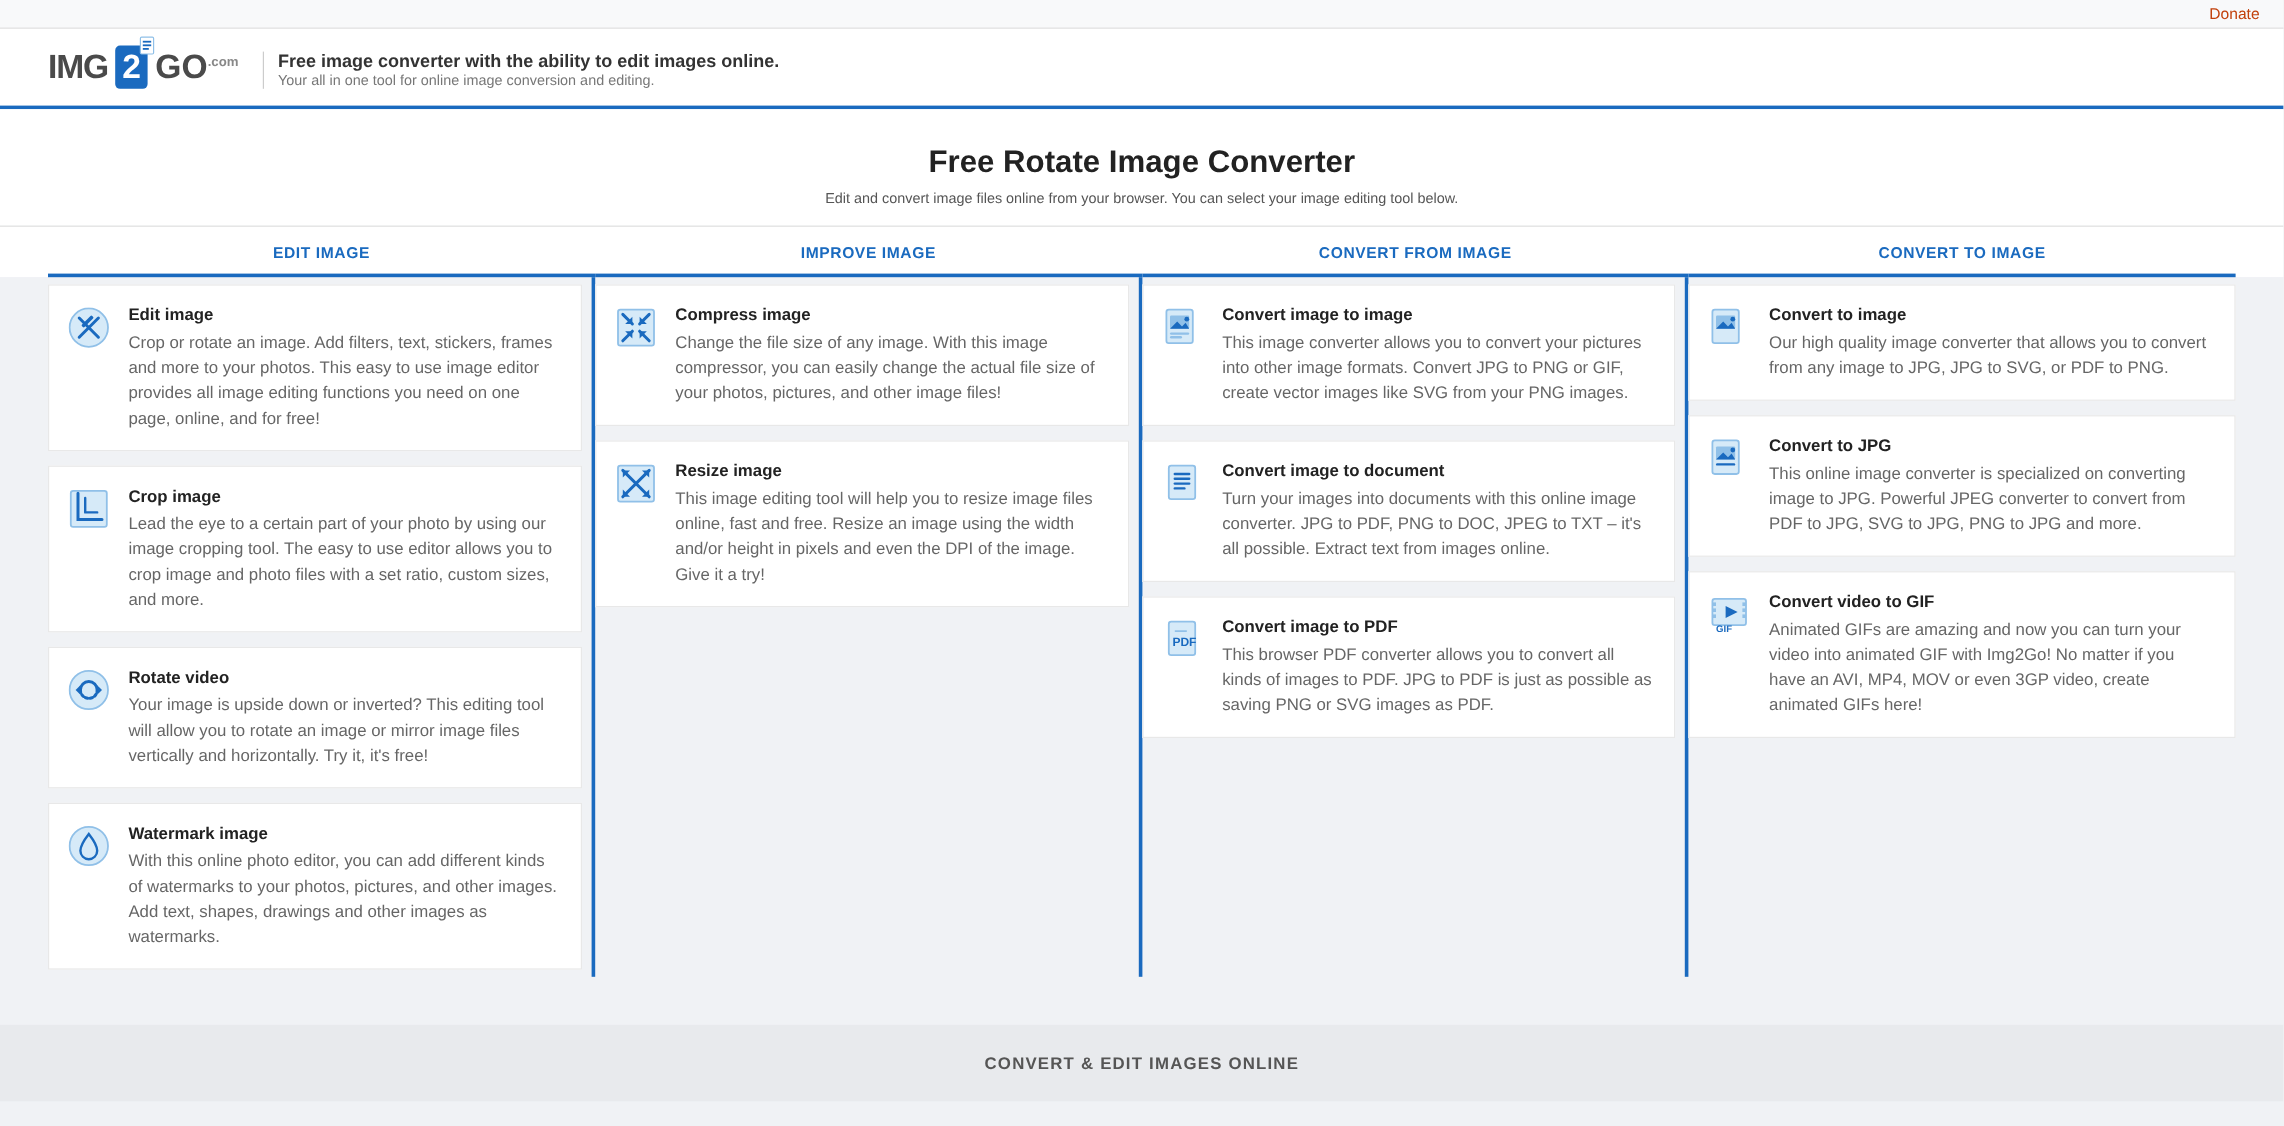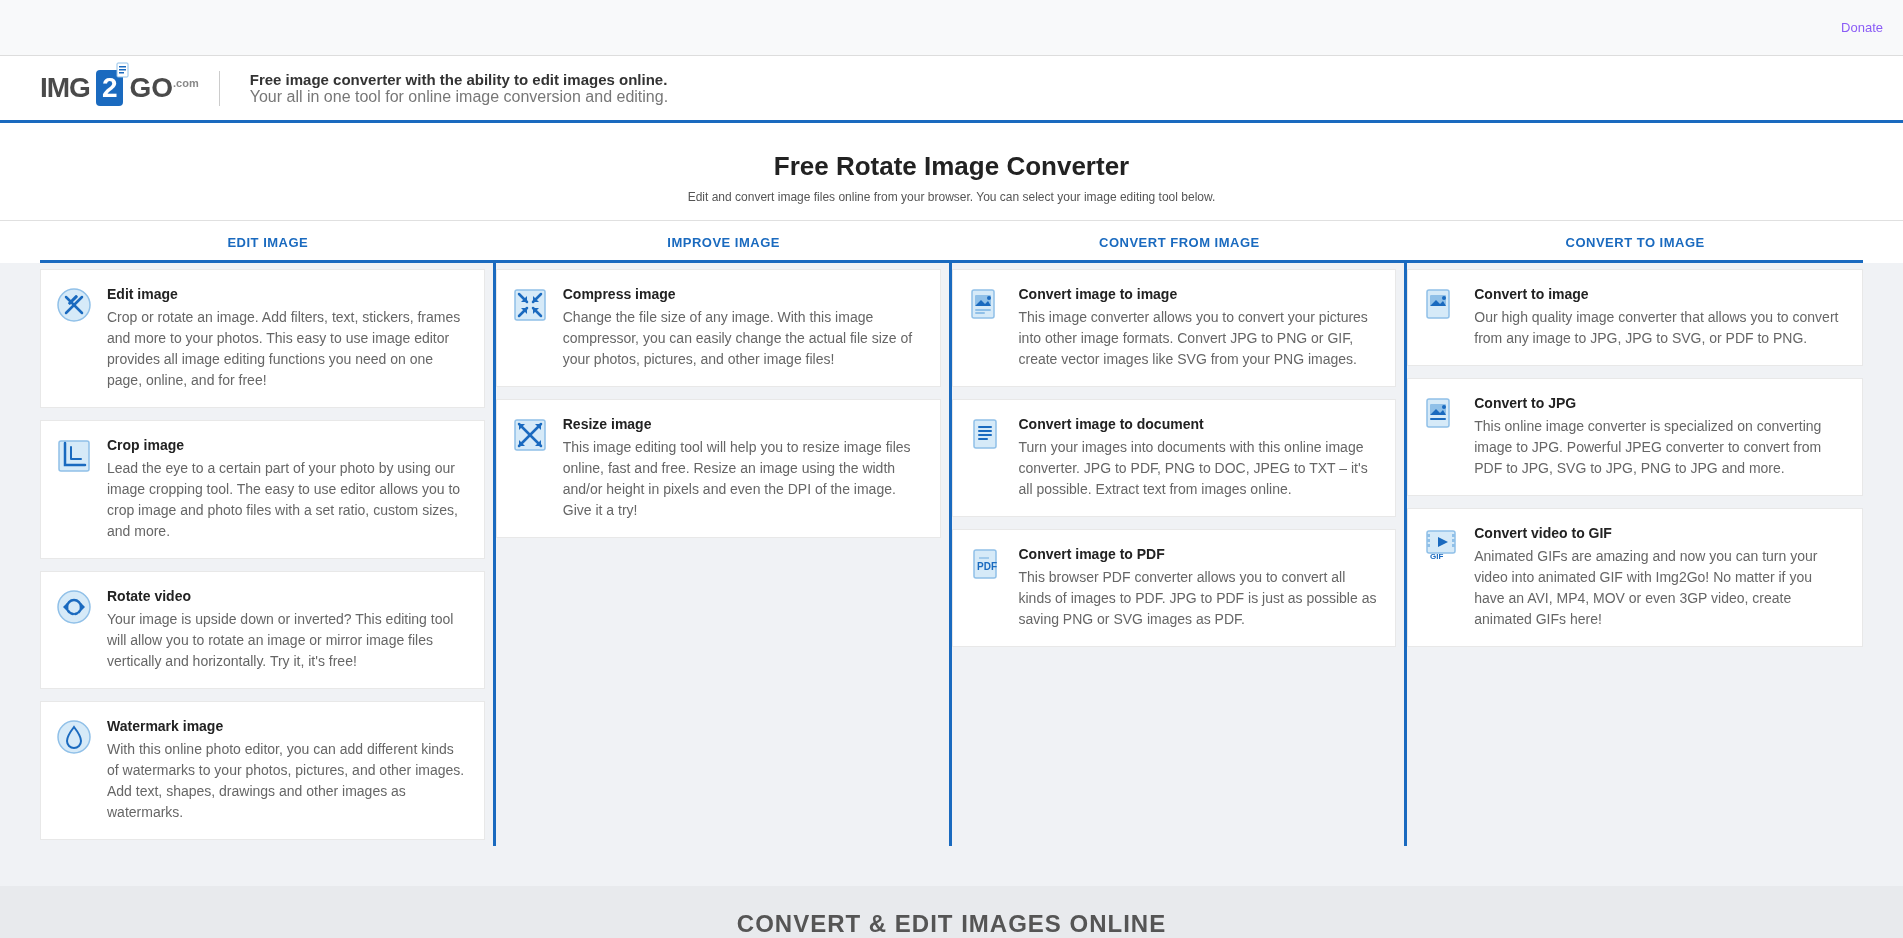--- a/index.html
+++ b/index.html
@@ -3,23 +3,23 @@
   <meta charset="utf-8">
   <style>
     * { margin: 0; padding: 0; box-sizing: border-box; }
     body { font-family: Arial, sans-serif; background: #f0f2f5; color: #333; }
 
     
     .top-bar {
       background: #f8f9fa;
       border-bottom: 1px solid #ddd;
       text-align: right;
-      padding: 20px 20px;
+      padding: 4px 20px;
       font-size: 13px;
-      color: #8b5cf6;
+      color: #c2410c;
     }
 
     
     .header {
       background: #fff;
       border-bottom: 3px solid #1a6abf;
       padding: 14px 40px;
       display: flex;
       align-items: flex-end;
       gap: 20px;
@@ -50,29 +50,29 @@
       font-weight: bold;
       color: #4a4a4a;
     }
     .logo-com {
       font-size: 11px;
       color: #888;
       vertical-align: super;
     }
     .header-tagline {
       border-left: 1px solid #ccc;
-      padding-left: 30px;
+      padding-left: 12px;
     }
     .header-tagline .main-tag {
       font-size: 15px;
       font-weight: bold;
       color: #333;
     }
     .header-tagline .sub-tag {
-      font-size: 16px;
+      font-size: 12px;
       color: #777;
     }
 
     
     .hero {
       background: #fff;
       text-align: center;
       padding: 28px 20px 16px;
     }
     .hero h1 {
@@ -169,21 +169,21 @@
       font-size: 14px;
       color: #666;
       line-height: 1.5;
     }
 
     
     .footer-label {
       background: #e8eaed;
       text-align: center;
       padding: 24px;
-      font-size: 24px;
+      font-size: 14px;
       font-weight: bold;
       color: #555;
       letter-spacing: 1px;
       margin-top: 10px;
     }
   </style>
 </head>
 <body>
 
 <div class="top-bar">

